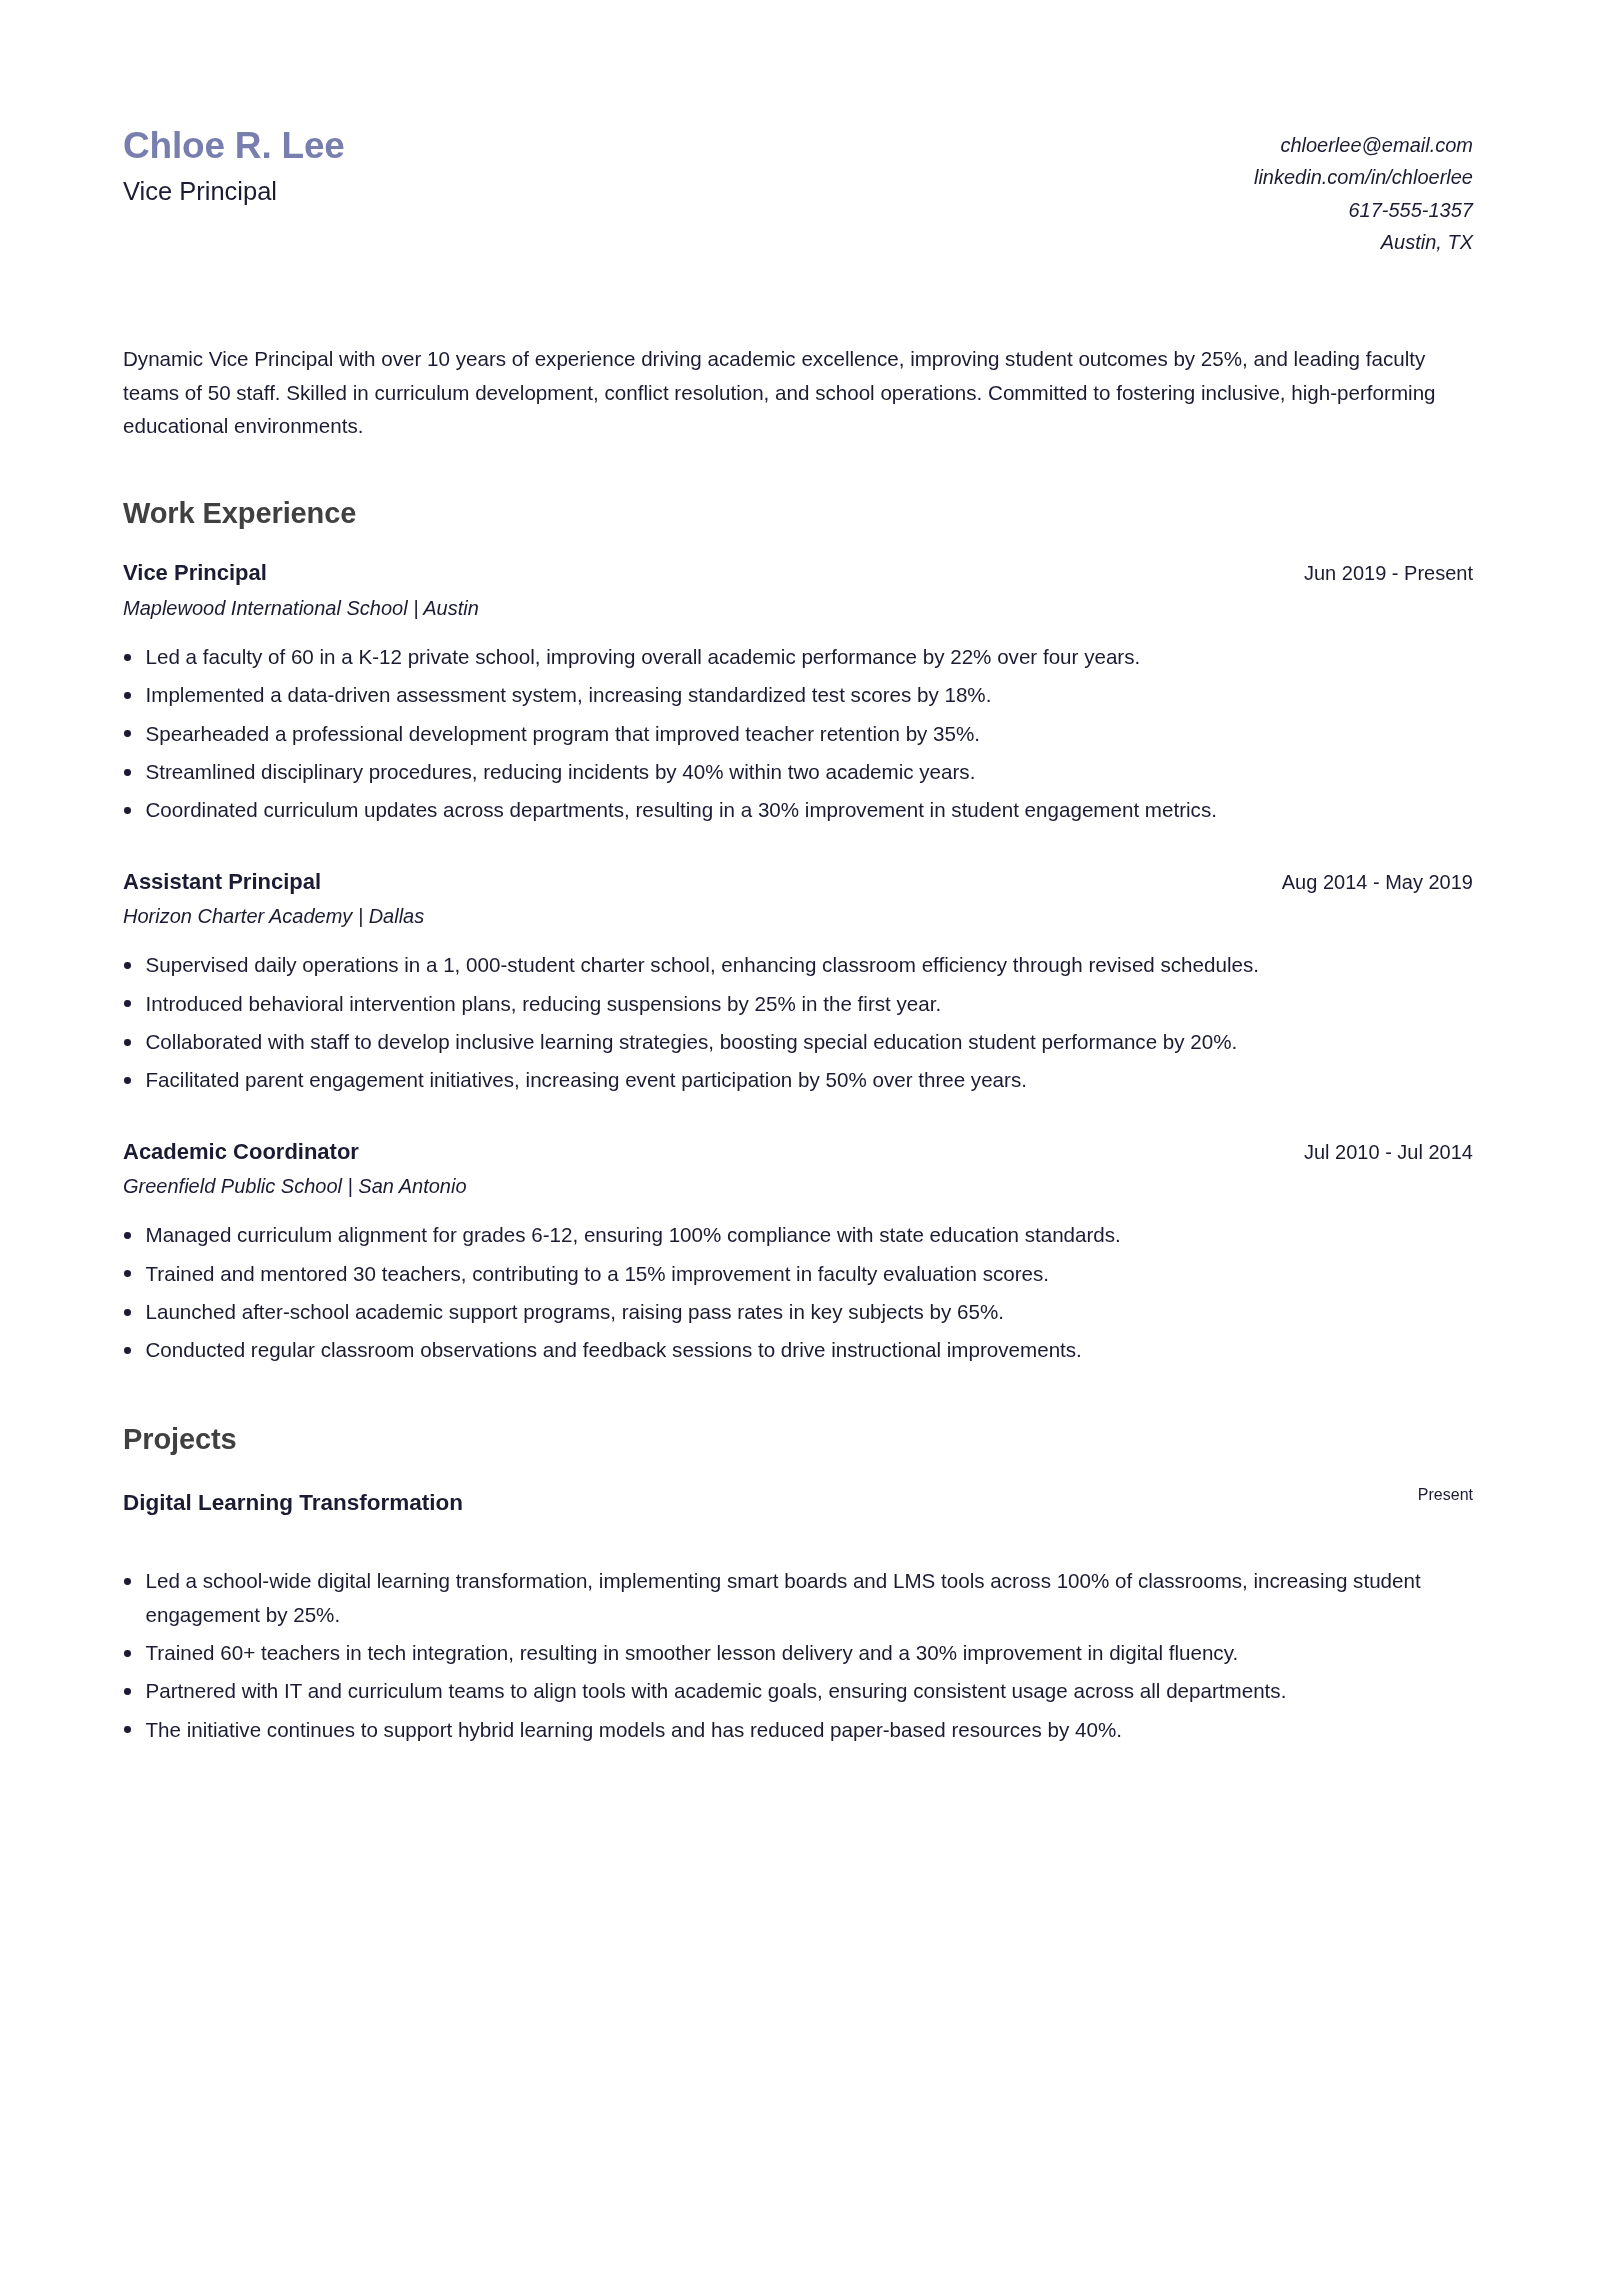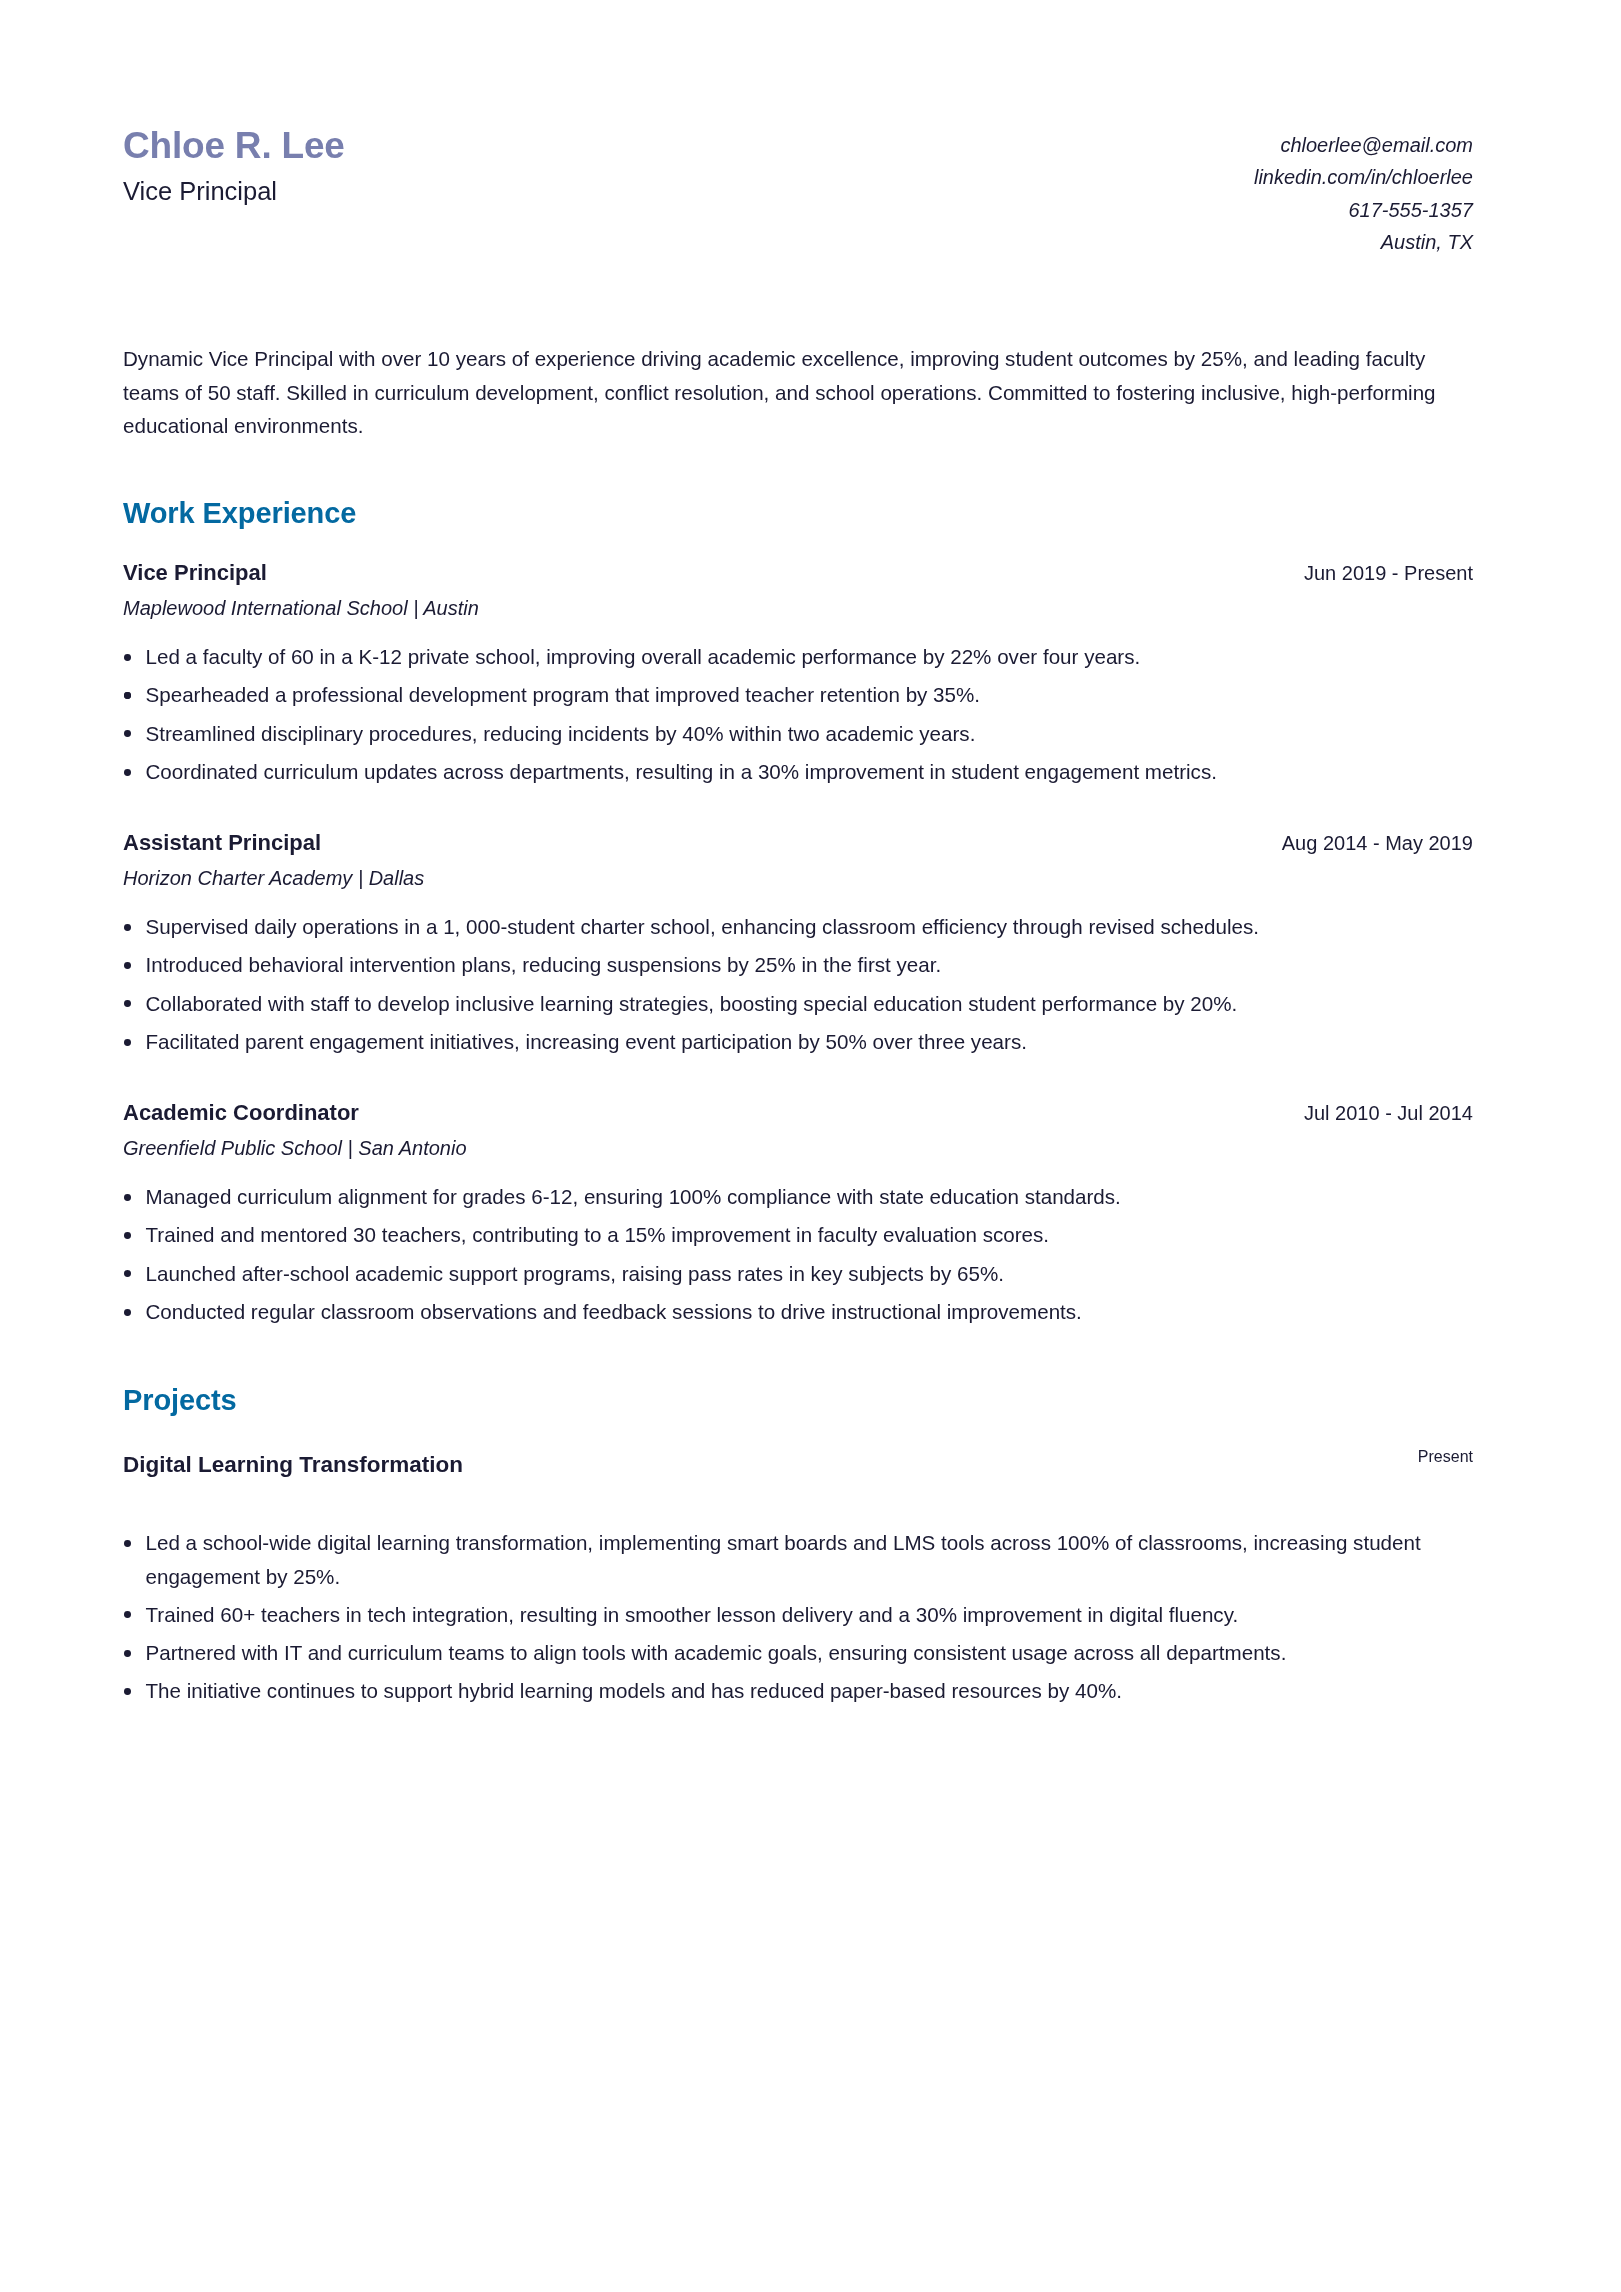--- a/index.html
+++ b/index.html
@@ -70,21 +70,21 @@
     max-width:1377px;
   }
 
   
   .section { margin-top:53px; }
   .section.projects { margin-top:55px; }
 
   .section-heading {
     font-size:29px;
     font-weight:bold;
-    color:#0369a1;
+    color:#404040;
     line-height:1.2;
     letter-spacing:-0.1px;
   }
 
   .entry { margin-top:29px; }
   .entry + .entry { margin-top:41px; }
 
   .entry-head {
     display:flex;
     align-items:baseline;
@@ -179,21 +179,21 @@
     <h2 class="section-heading">Work Experience</h2>
 
     <div class="entry">
       <div class="entry-head">
         <div class="entry-role">Vice Principal</div>
         <div class="entry-dates">Jun 2019 - Present</div>
       </div>
       <div class="entry-org">Maplewood International School | Austin</div>
       <ul class="bullets">
         <li><span class="dot"></span><span>Led a faculty of 60 in a K-12 private school, improving overall academic performance by 22% over four years.</span></li>
-        <li><span class="dot"></span></li>
+        <li><span class="dot"></span><span>Implemented a data-driven assessment system, increasing standardized test scores by 18%.</span></li>
         <li><span class="dot"></span><span>Spearheaded a professional development program that improved teacher retention by 35%.</span></li>
         <li><span class="dot"></span><span>Streamlined disciplinary procedures, reducing incidents by 40% within two academic years.</span></li>
         <li><span class="dot"></span><span>Coordinated curriculum updates across departments, resulting in a 30% improvement in student engagement metrics.</span></li>
       </ul>
     </div>
 
     <div class="entry">
       <div class="entry-head">
         <div class="entry-role">Assistant Principal</div>
         <div class="entry-dates">Aug 2014 - May 2019</div>

